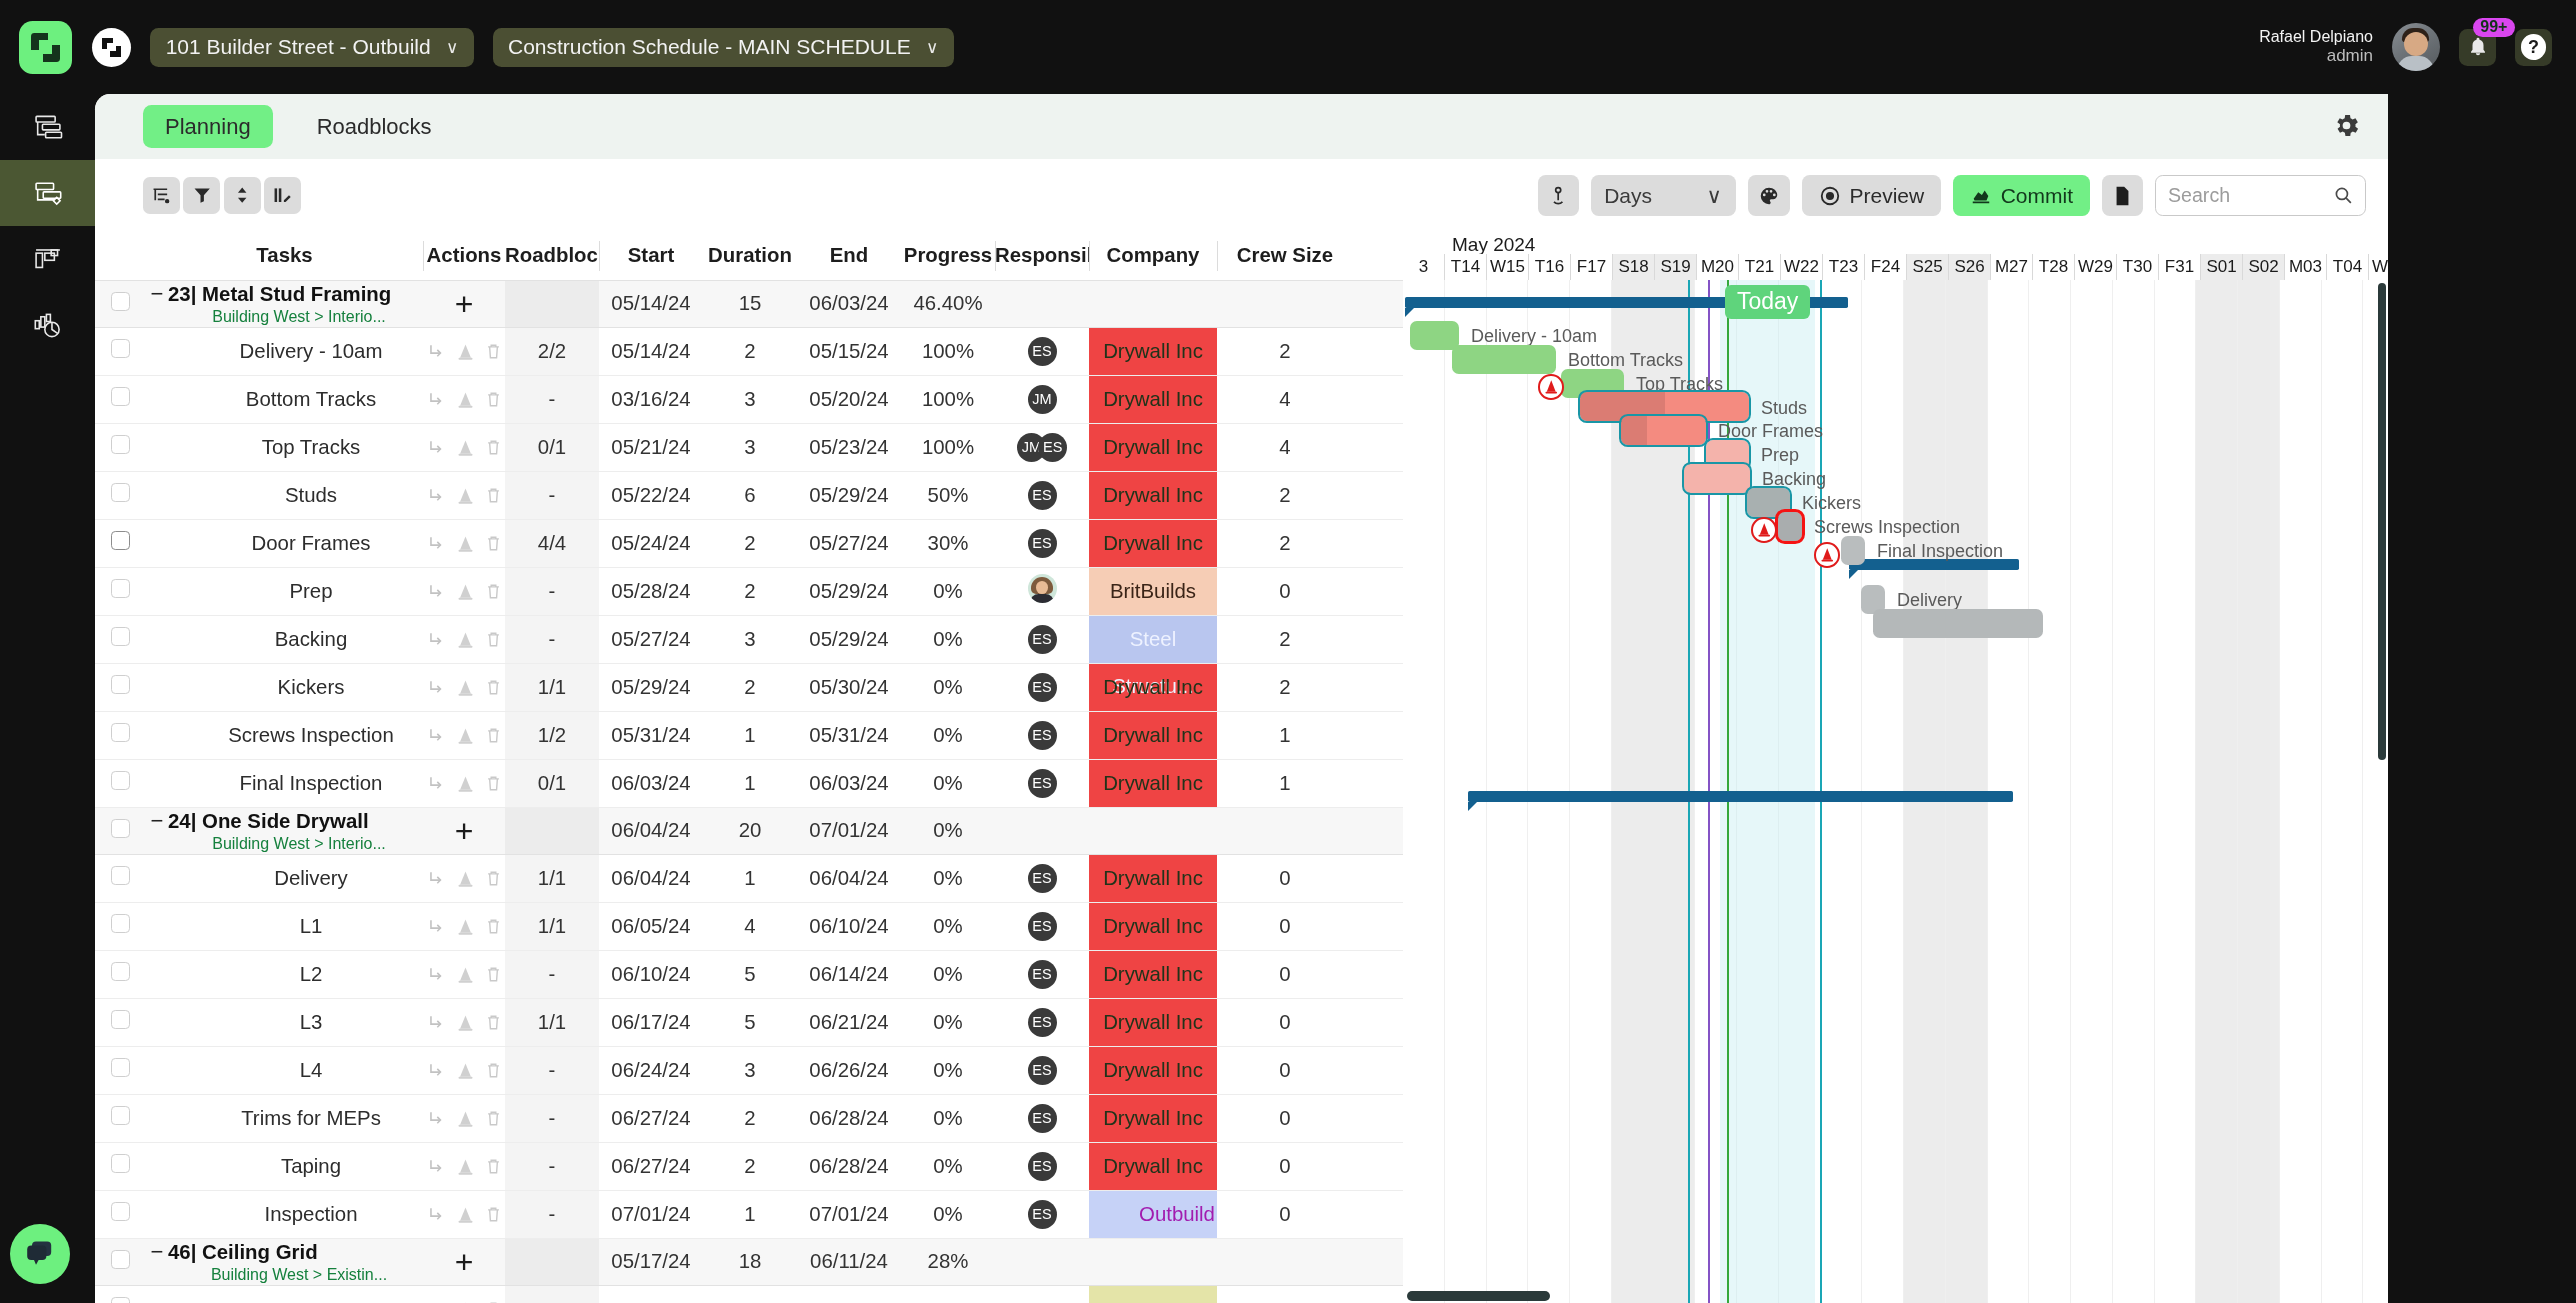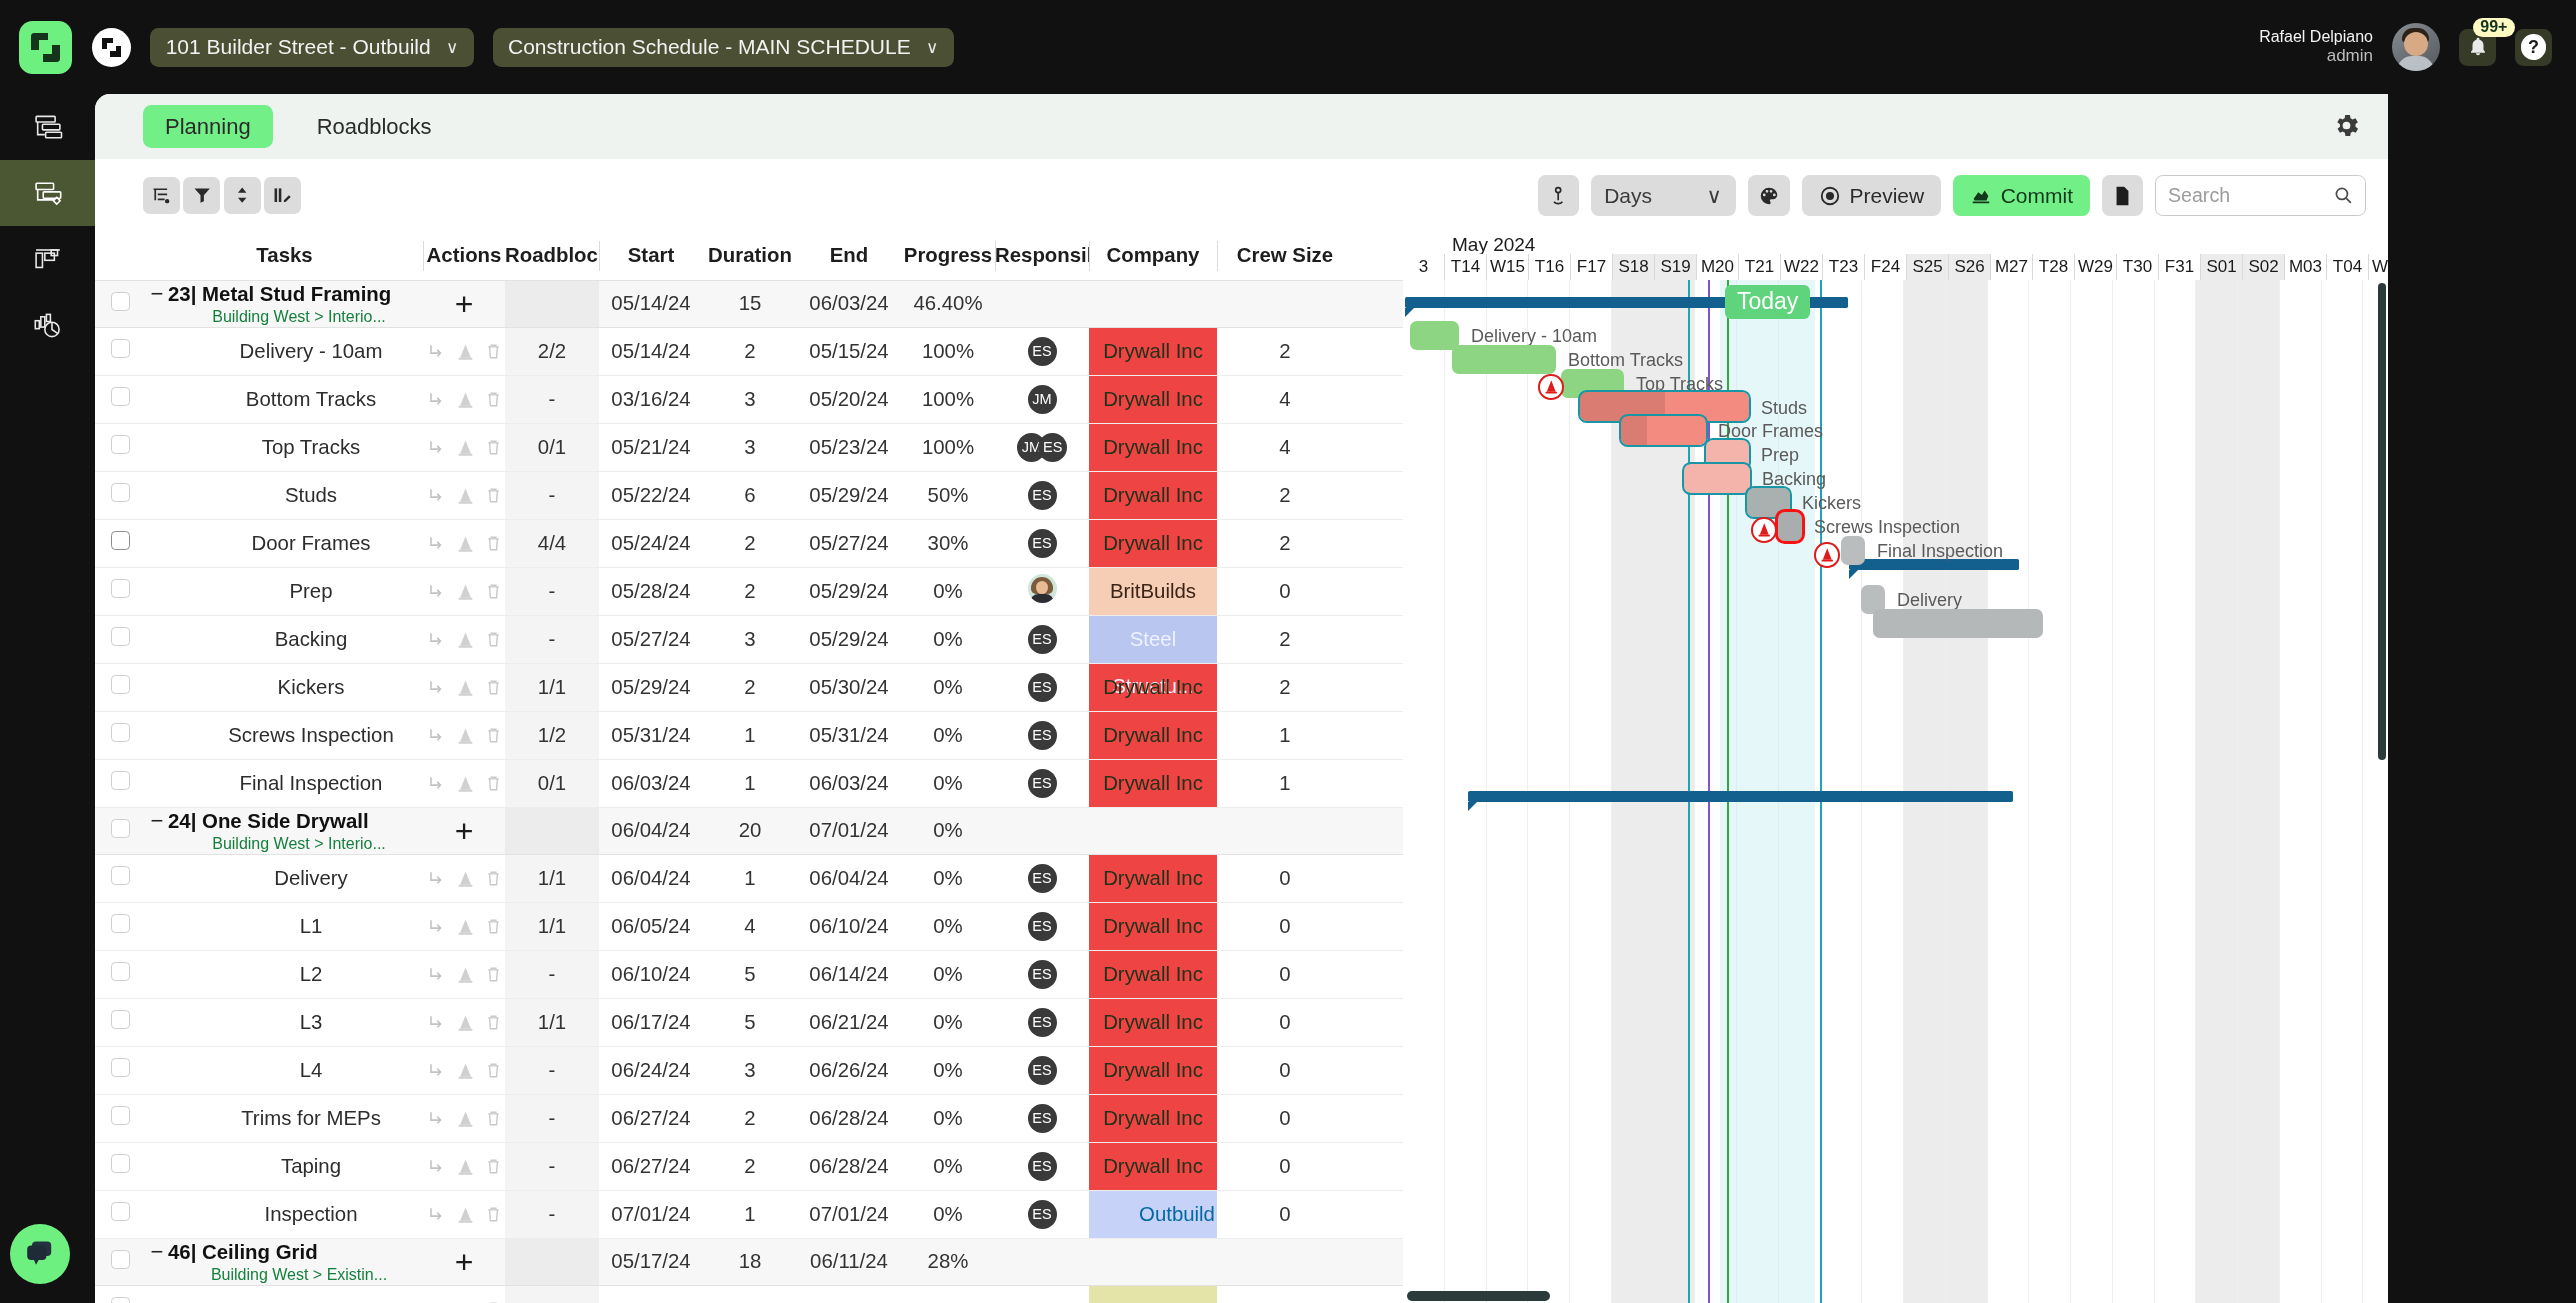--- a/index.html
+++ b/index.html
@@ -72,21 +72,21 @@
     position: absolute; left: 5.1px; bottom: 0; width: 37px; height: 15.3px;
     border-radius: 15.3px 15.3px 0 0; background: #b9c0c6;
   }
   .icon-sq {
     width: 37px; height: 37px; border-radius: 8.5px; background: #363b28;
     display: flex; align-items: center; justify-content: center;
     position: relative; cursor: pointer; flex: none;
   }
   .badge-99 {
     position: absolute; top: -11px; left: 13.6px;
-    background: #fef9c3; color: #13331a; font-size: 16px; font-weight: bold;
+    background: #d946ef; color: #13331a; font-size: 16px; font-weight: bold;
     border-radius: 10.2px; padding: 0.9px 7.7px; white-space: nowrap;
   }
   .help-circle {
     width: 25.6px; height: 25.6px; border-radius: 50%; background: #fff;
     color: #1b1b1b; font-size: 18px; font-weight: bold;
     display: flex; align-items: center; justify-content: center;
   }
 
   
   .rail {
@@ -231,21 +231,21 @@
   .av-pair { display: inline-flex; }
   .av-pair .av:nth-child(2) { margin-left: -7.7px; }
 
   .comp-chip {
     display: block; width: 100%; height: 47px; line-height: 47px;
     font-size: 20.4px; text-align: center;
   }
   .comp-green { background: #ef4444; color: #20331a; }
   .comp-peach { background: #f6cdb5; color: #3a2417; }
   .comp-blue  { background: #b9c6ef; color: #eef2ff; }
-  .comp-lblue { background: #c6d2f7; color: #0369a1; padding-left: 48px; }
+  .comp-lblue { background: #c6d2f7; color: #a21caf; padding-left: 48px; }
   .comp-yellow{ background: #e4e4a8; color: #3a3a1c; }
 
   
   .g-head { height: 48px; position: relative; border-bottom: 0.9px solid #d9d9d9; }
   .g-month {
     position: absolute; top: 1.7px; font-size: 19px; color: #1b1b1b;
   }
   .g-days { position: absolute; left: 0; top: 22px; height: 25.6px; display: flex; }
   .g-day {
     width: 42px; height: 25.6px; font-size: 17px; color: #1b1b1b;

